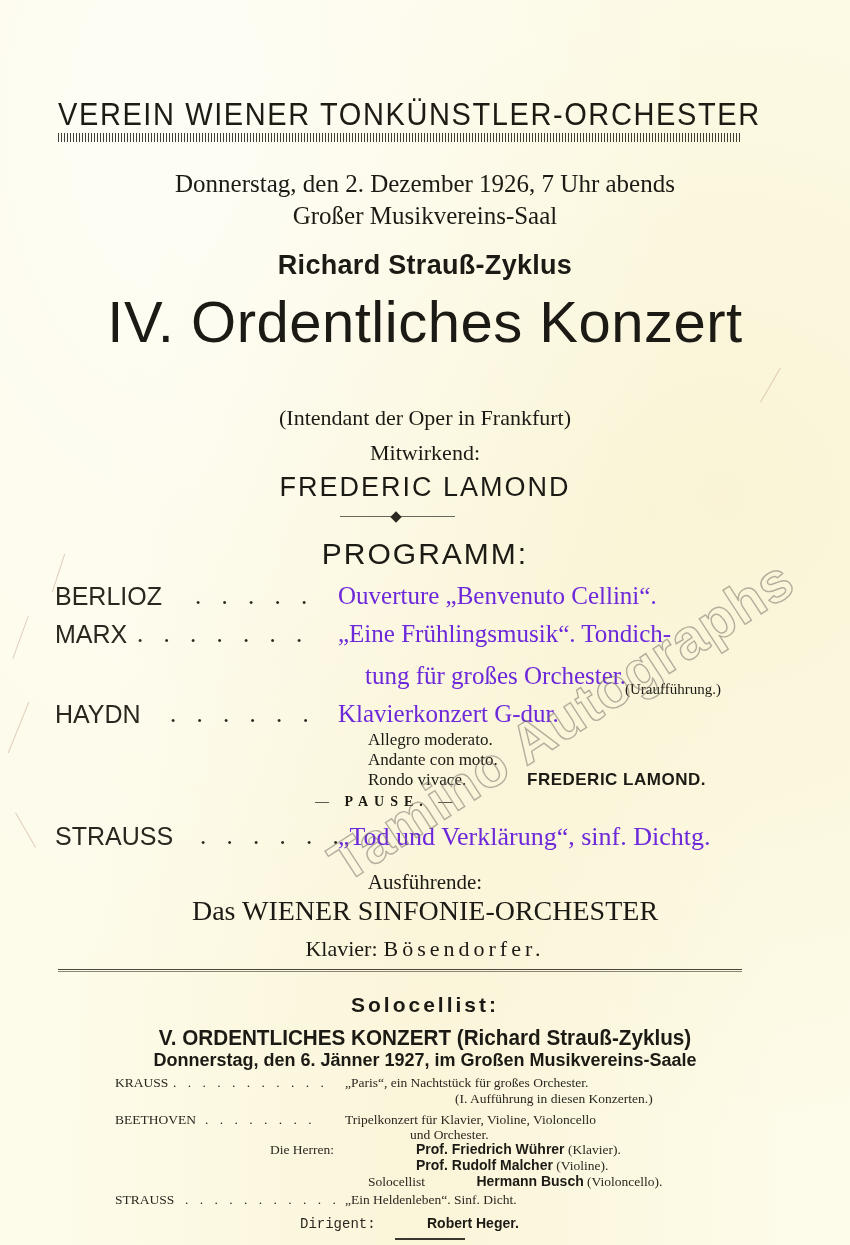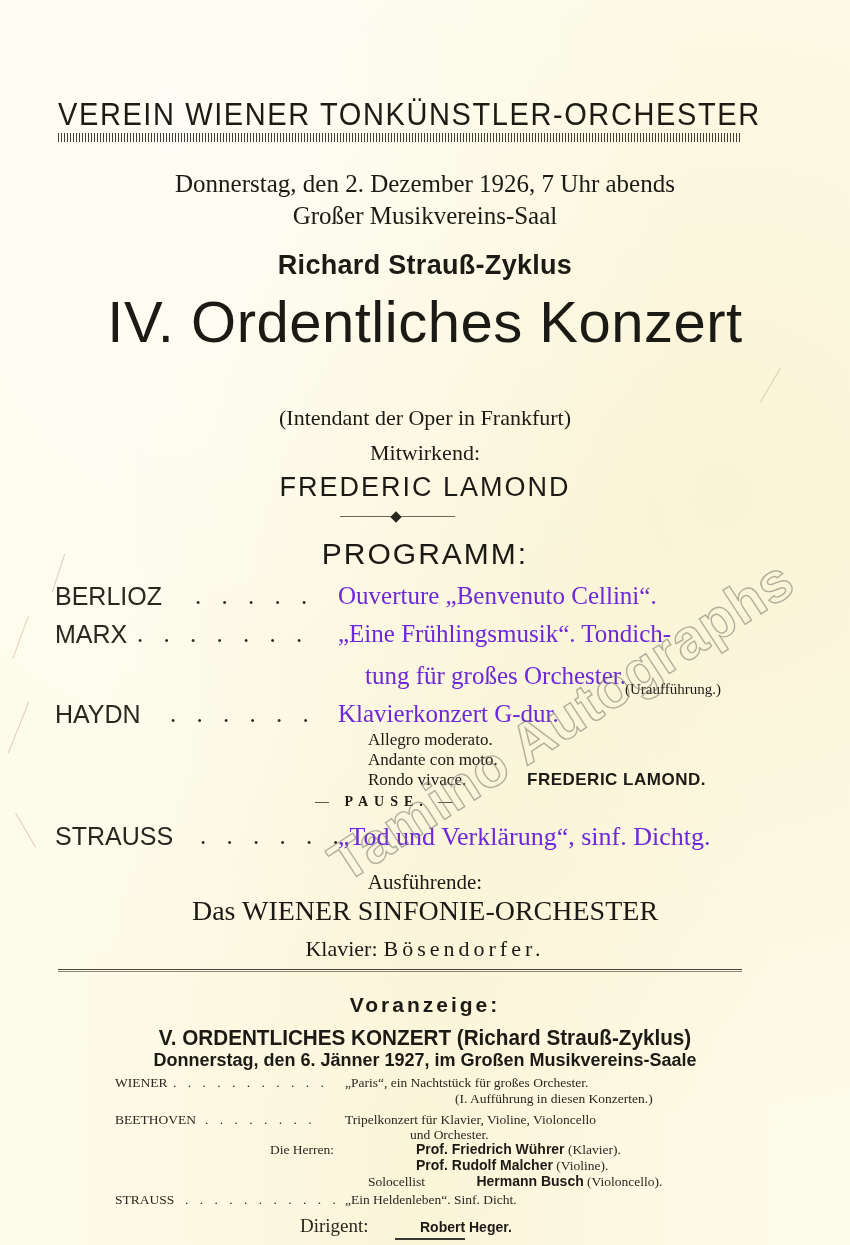--- a/index.html
+++ b/index.html
@@ -136,26 +136,26 @@
   </div>
 
   <div class="abs center ausf">Ausführende:</div>
   <div class="abs center orch">Das WIENER SINFONIE-ORCHESTER</div>
   <div class="abs center klavier">
     <span>Klavier:</span><span class="brand">Bösendorfer.</span>
   </div>
 
   <div class="abs rule"></div>
 
-  <div class="abs center vorz-title">Voranzeige:</div>
+  <div class="abs center vorz-title">Solocellist:</div>
   <div class="abs center next-concert">V. ORDENTLICHES KONZERT (Richard Strauß-Zyklus)</div>
   <div class="abs center next-date">Donnerstag, den 6. Jänner 1927, im Großen Musikvereins-Saale</div>
 
   <div>
-    <div class="small-line small" style="top:1075px;left:115px;">WIENER</div>
+    <div class="small-line small" style="top:1075px;left:115px;">KRAUSS</div>
     <div class="small-line small" style="top:1075px;left:173px;letter-spacing:4px;">. . . . . . . . . . .</div>
     <div class="small-line small" style="top:1075px;left:345px;">„Paris“, ein Nachtstück für großes Orchester.</div>
     <div class="small-line small" style="top:1091px;left:455px;">(I. Aufführung in diesen Konzerten.)</div>
   </div>
 
   <div>
     <div class="small-line small" style="top:1112px;left:115px;">BEETHOVEN</div>
     <div class="small-line small" style="top:1112px;left:205px;letter-spacing:4px;">. . . . . . . .</div>
     <div class="small-line small" style="top:1112px;left:345px;">Tripelkonzert für Klavier, Violine, Violoncello</div>
     <div class="small-line small" style="top:1127px;left:410px;">und Orchester.</div>
@@ -176,20 +176,20 @@
     </div>
   </div>
 
   <div>
     <div class="small-line small" style="top:1192px;left:115px;">STRAUSS</div>
     <div class="small-line small" style="top:1192px;left:185px;letter-spacing:4px;">. . . . . . . . . . .</div>
     <div class="small-line small" style="top:1192px;left:345px;">„Ein Heldenleben“. Sinf. Dicht.</div>
   </div>
 
   <div class="small-line" style="top:1215px;left:300px;">
-    <span class="small" style="font-size:19px;">Dirigent:</span>
+    <span class="small" style="font-size:14px;font-family:Liberation Mono, monospace;">Dirigent:</span>
     <span class="small-bold">Robert Heger.</span>
   </div>
 
   <div class="abs end-rule"></div>
 
   <div class="watermark">Tamino Autographs</div>
 </div>
 
 </body></html>

